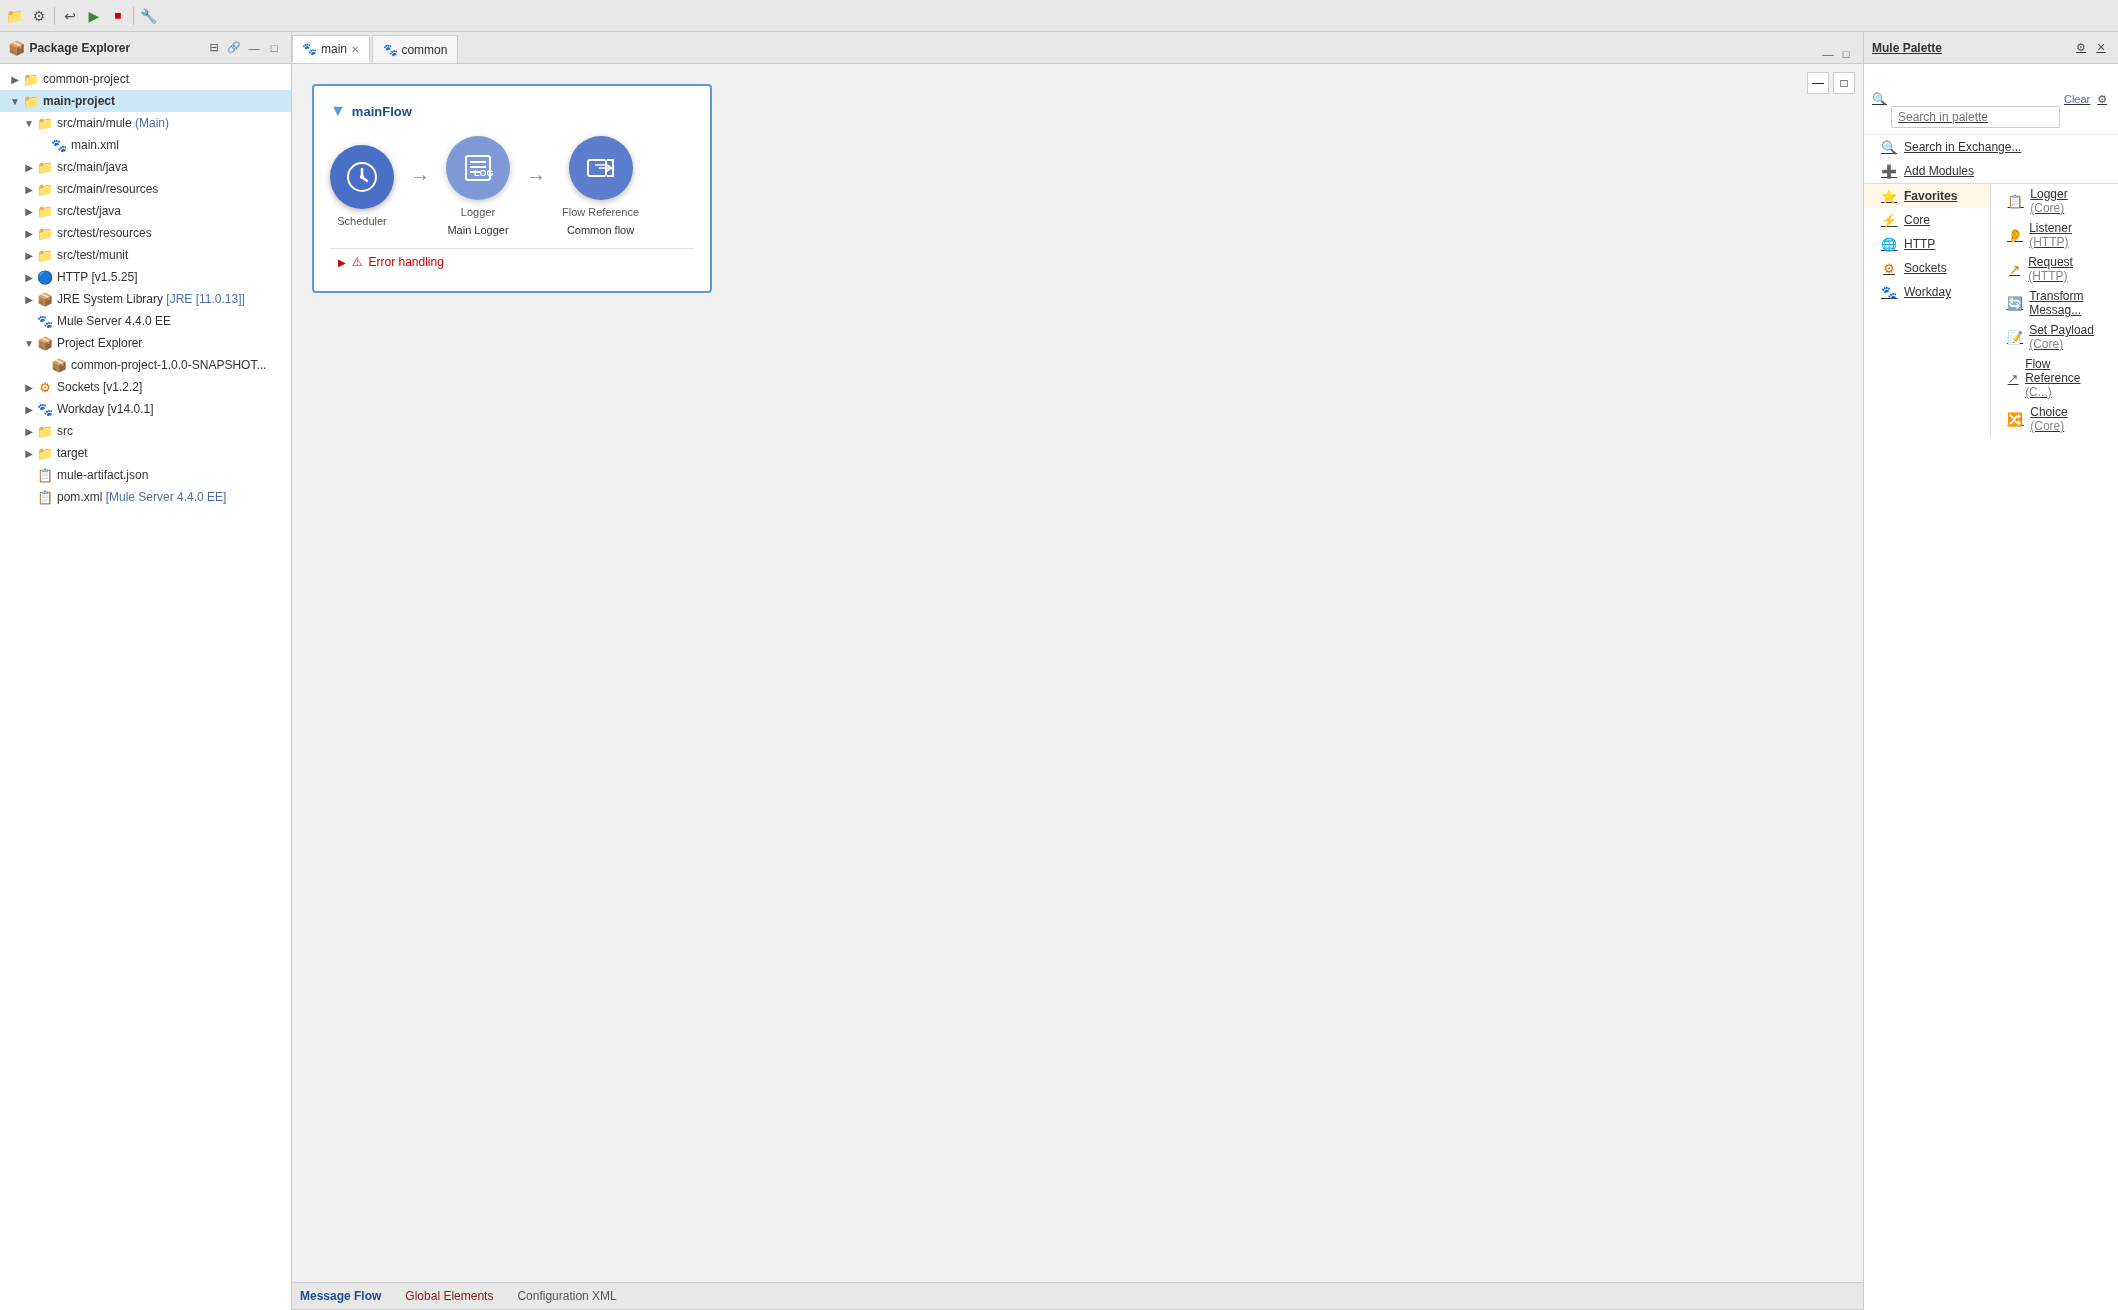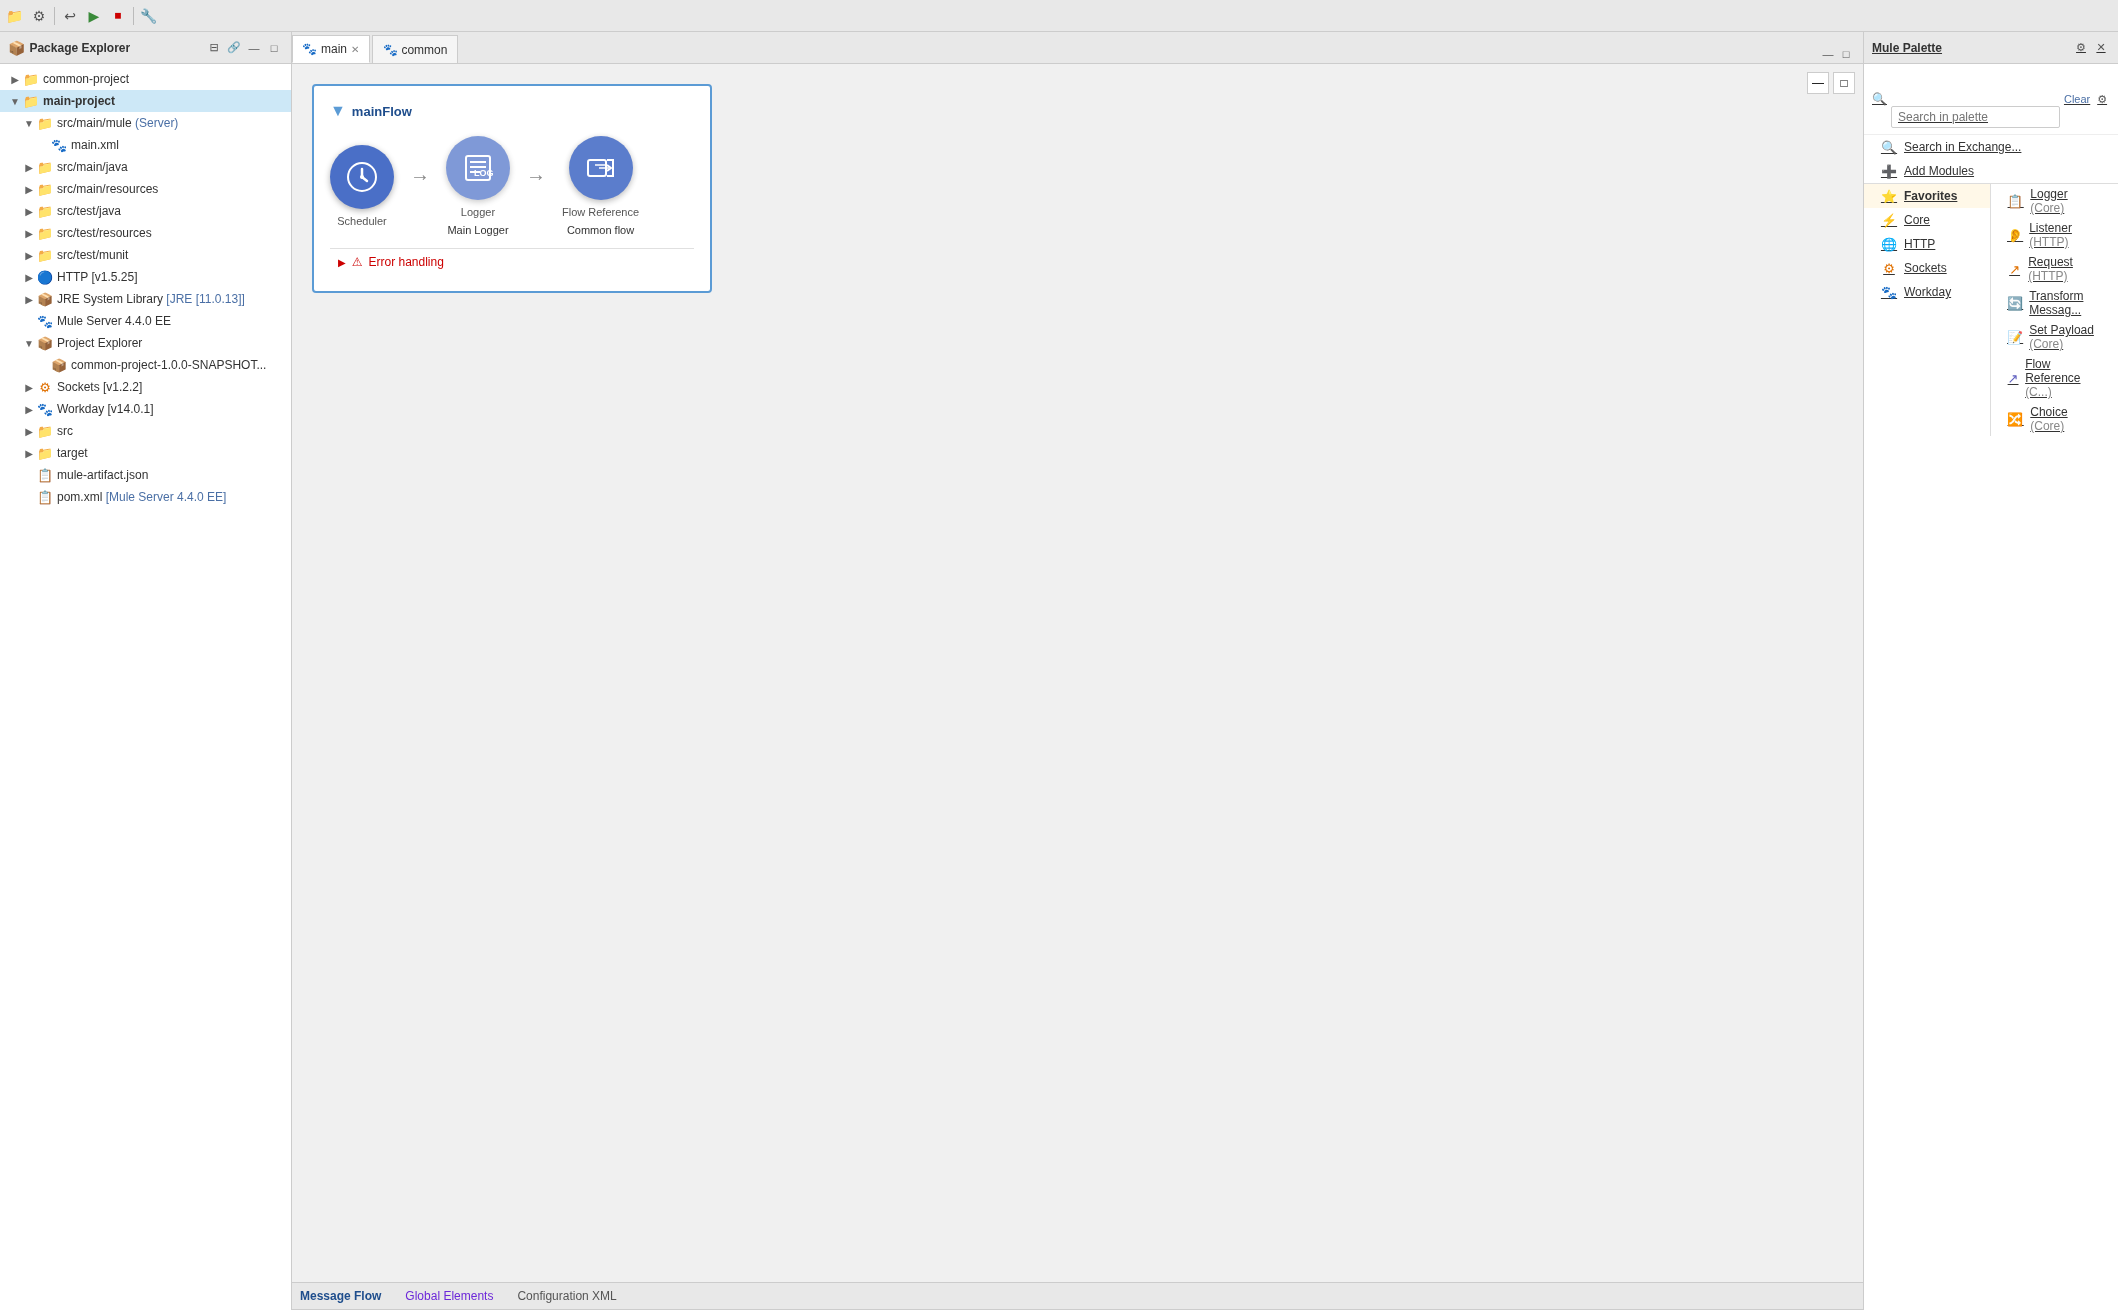--- a/index.html
+++ b/index.html
@@ -112,21 +112,21 @@
         <span class="indent" style="width:4px;"></span>
         <span class="expand-icon">▼</span>
         <span class="item-icon">📁</span>
         <span class="item-label" style="font-weight:600;">main-project</span>
       </div>
 
       <div class="tree-item">
         <span class="indent" style="width:18px;"></span>
         <span class="expand-icon">▼</span>
         <span class="item-icon">📁</span>
-        <span class="item-label">src/main/mule <span class="highlight">(Server)</span></span>
+        <span class="item-label">src/main/mule <span class="highlight">(Main)</span></span>
       </div>
 
       <div class="tree-item">
         <span class="indent" style="width:32px;"></span>
         <span class="expand-icon"></span>
         <span class="item-icon">🐾</span>
         <span class="item-label">main.xml</span>
       </div>
 
       <div class="tree-item">
@@ -322,21 +322,21 @@
         <div class="error-handling">
           <span class="error-expand">▶</span>
           <span style="color:#cc0000;">⚠</span>
           <span>Error handling</span>
         </div>
       </div>
     </div>
 
     <div class="bottom-bar">
       <span class="bottom-tab-item" style="cursor:pointer;font-weight:600;color:#1e4d8c;">Message Flow</span>
-      <span style="cursor:pointer;color:#6d28d9;margin-left:16px;">Global Elements</span>
+      <span style="cursor:pointer;color:#7f1d1d;margin-left:16px;">Global Elements</span>
       <span style="cursor:pointer;color:#555;margin-left:16px;">Configuration XML</span>
     </div>
   </div>
 
   <div class="right-panel">
     <div class="palette-header">
       <span>Mule Palette</span>
       <div class="panel-header-icons">
         <button class="panel-icon-btn">⚙</button>
         <button class="panel-icon-btn">✕</button>

